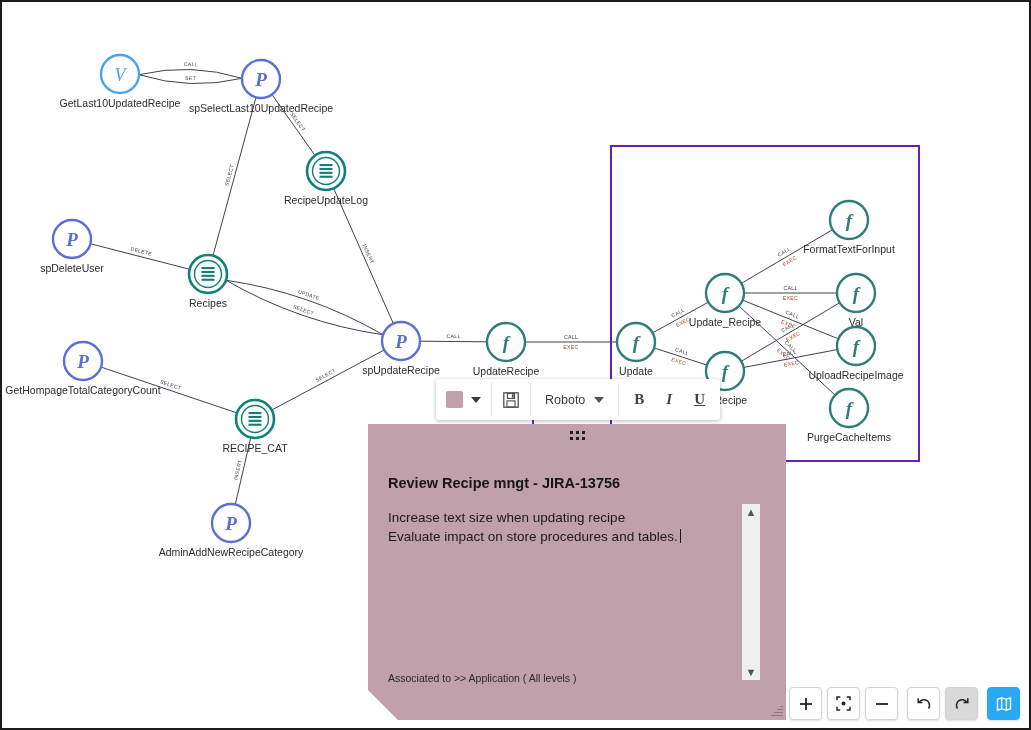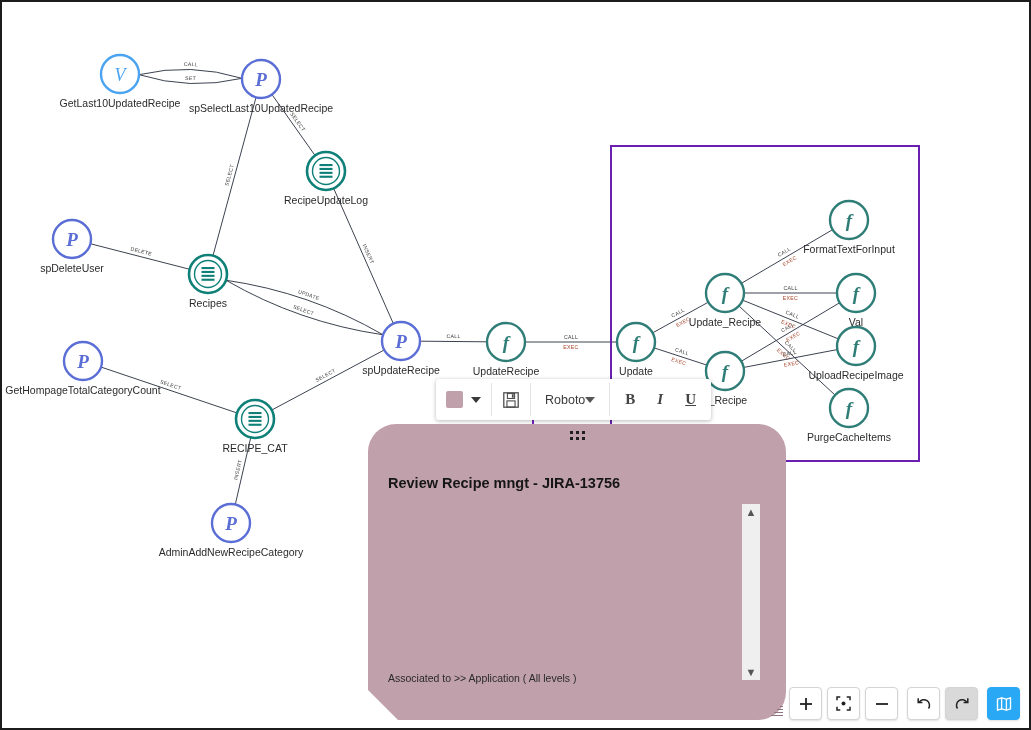--- a/index.html
+++ b/index.html
@@ -38,33 +38,33 @@
   
   #fmt-toolbar{position:absolute;left:434px;top:377px;height:41px;
        background:#ffffff;border-radius:3px;display:flex;align-items:stretch;
        box-shadow:0 1px 4px rgba(0,0,0,.28);}
   .fmt-group{display:flex;align-items:center;padding:0 10px;}
   .fmt-sep{width:1px;background:#e3e3e3;margin:4px 0;}
   .color-swatch{width:17px;height:17px;border-radius:2px;background:#c0a0ab;}
   .chev{width:0;height:0;border-left:5px solid transparent;border-right:5px solid transparent;
         border-top:6px solid #3a3a3a;margin-left:8px;}
   .save-ico{width:18px;height:18px;}
-  .font-name{font-size:12.5px;color:#3b3b3b;}
+  .font-name{font-size:12.5px;color:#3b3b3b;margin-right:9px;}
   .tri-down{width:0;height:0;border-left:5px solid transparent;border-right:5px solid transparent;
             border-top:6px solid #555;}
   .fmt-btn{font-size:15px;color:#444;padding:0 11px;display:flex;align-items:center;
            height:100%;font-family:"Liberation Serif",serif;}
   .fmt-b{font-weight:bold;}
   .fmt-i{font-style:italic;font-weight:bold;}
   .fmt-u{text-decoration:underline;font-weight:bold;}
   #caret-mark{position:absolute;left:530px;top:418px;width:2px;height:9px;background:#6a1fb0;}
 
   
   #sticky-note{position:absolute;left:366px;top:422px;width:418px;height:296px;
-       background:#c0a0ab;border-radius:28px;}
+       background:#c0a0ab;}
   #note-drag{position:absolute;top:7px;left:0;right:0;display:flex;justify-content:center;}
   .dot-grid{display:grid;grid-template-columns:repeat(3,3px);grid-template-rows:repeat(2,3px);
             gap:3px;}
   .dot-grid i{display:block;width:3px;height:3px;background:#1f1f1f;}
   #note-title{position:absolute;left:20px;top:51px;font-size:14.5px;font-weight:bold;
               color:#161616;}
   #note-body{position:absolute;left:20px;top:84px;width:350px;font-size:13.5px;
              color:#1a1a1a;line-height:19px;white-space:pre-line;}
   #note-caret{display:inline-block;width:1px;height:14px;background:#1a1a1a;
               vertical-align:-2px;margin-left:2px;}
@@ -285,20 +285,22 @@
       <span class="dot-grid">
         <i></i>
           <i></i>
           <i></i>
           <i></i>
           <i></i>
           <i></i>
       </span>
     </div>
     <div id="note-title">Review Recipe mngt - JIRA-13756</div>
+    <div id="note-body"><span>Increase text size when updating recipe
+Evaluate impact on store procedures and tables.</span><span id="note-caret"></span></div>
     <div id="note-scroll">
       <span class="sc-arrow sc-up">▲</span>
       <span class="sc-arrow sc-dn">▼</span>
     </div>
     <div id="note-footer">Associated to &gt;&gt; Application ( All levels )</div>
     <div id="note-fold"></div>
     <div id="note-resize">
       <i style="bottom:1px;width:12px;"></i>
       <i style="bottom:4px;width:9px;"></i>
       <i style="bottom:7px;width:6px;"></i>

